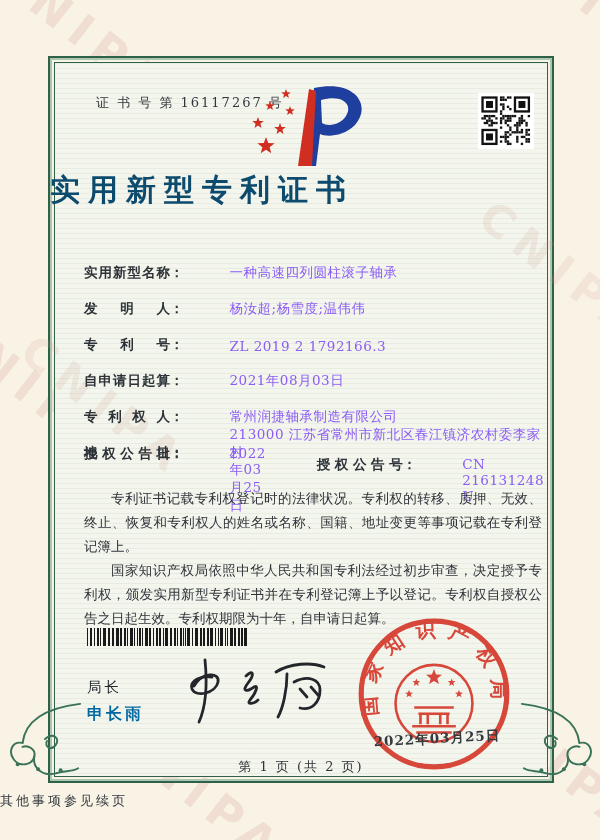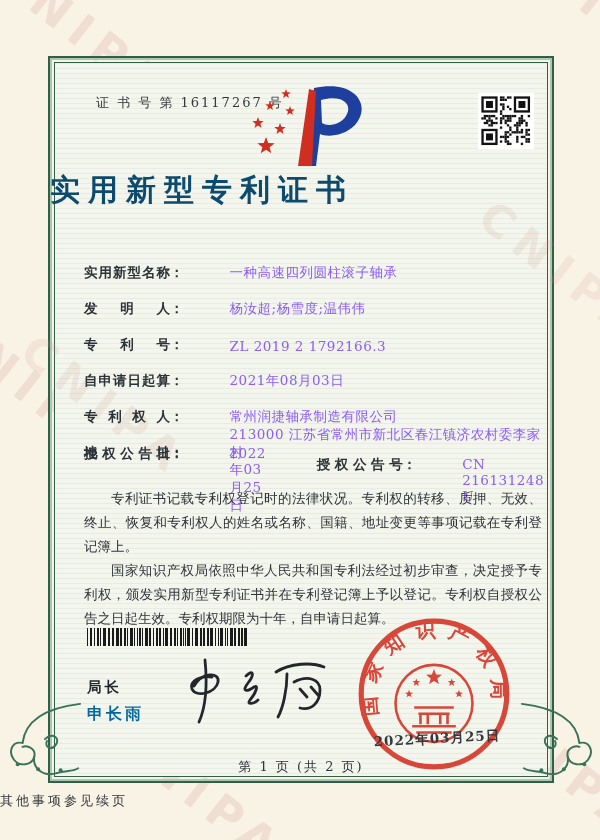--- a/index.html
+++ b/index.html
@@ -36,21 +36,21 @@
     font-weight:600;color:#2c3237;flex:none;}
   .fcolon{flex:none;font-weight:600;color:#2c3237;margin-right:6px;}
   .fvalue{color:#8b5cf6;letter-spacing:0.5px;margin-left:40px;}
   .frow2{display:flex;font-size:13.5px;height:36px;align-items:center;}
   .fpair{display:flex;}
   .fpair.second{margin-left:42px;}
   .paras{position:absolute;left:34px;top:428px;width:458px;}
   .paras p{margin:0;font-size:13.5px;line-height:24px;text-indent:2em;
     text-align:justify;color:#30343a;}
   .barcode{position:absolute;left:37px;top:570px;width:160px;height:18px;}
-  .signer-title{position:absolute;left:37px;top:620px;font-size:14.5px;font-weight:700;
+  .signer-title{position:absolute;left:37px;top:620px;font-size:14.5px;font-weight:400;
     letter-spacing:3px;color:#23282d;text-align:center;}
   .signer-name{position:absolute;left:37px;top:646px;font-size:16px;font-weight:700;
     letter-spacing:3px;color:#0369a1;}
   .signature{position:absolute;left:116px;top:592px;width:190px;height:86px;}
   .seal{position:absolute;left:306px;top:558px;width:156px;height:156px;opacity:0.92;}
   .seal-date{position:absolute;left:312px;top:672px;width:150px;text-align:center;
     font-size:13.5px;font-weight:700;letter-spacing:1px;color:#34393e;
     transform:rotate(-3deg);z-index:3;}
   .page-footer{position:absolute;left:0;top:700px;width:100%;text-align:center;
     font-size:13px;letter-spacing:2px;color:#2e3338;}

